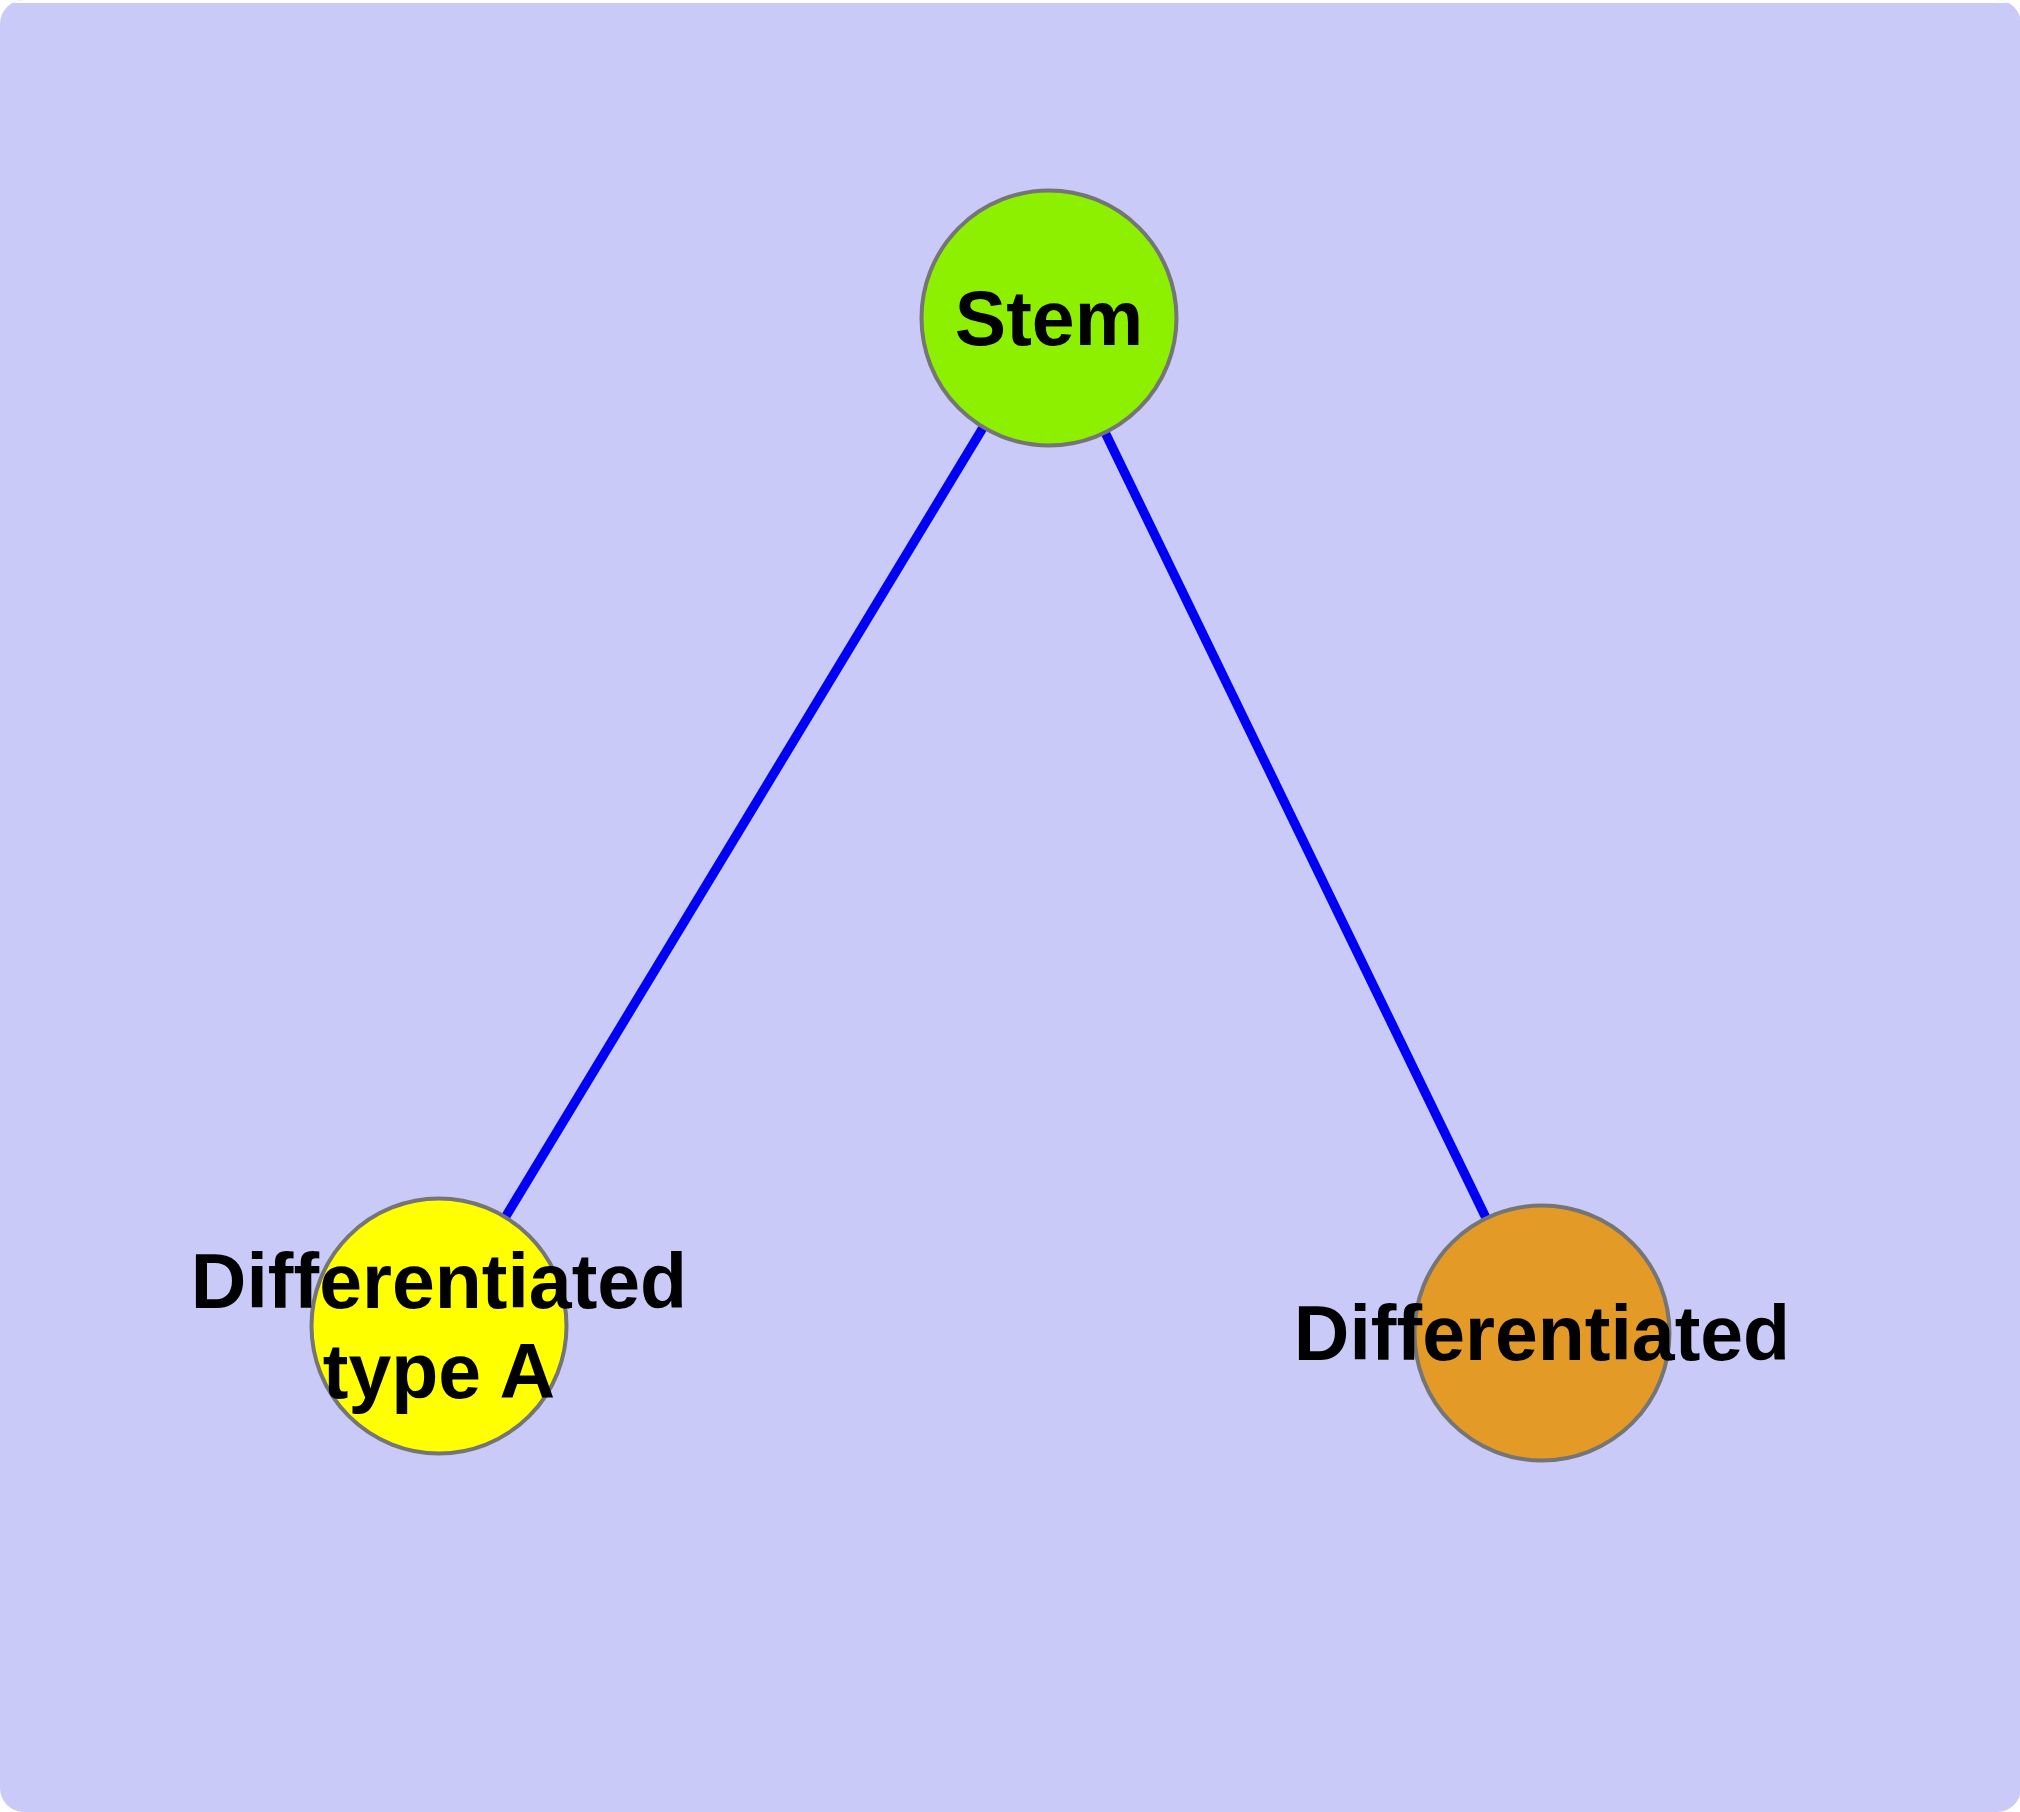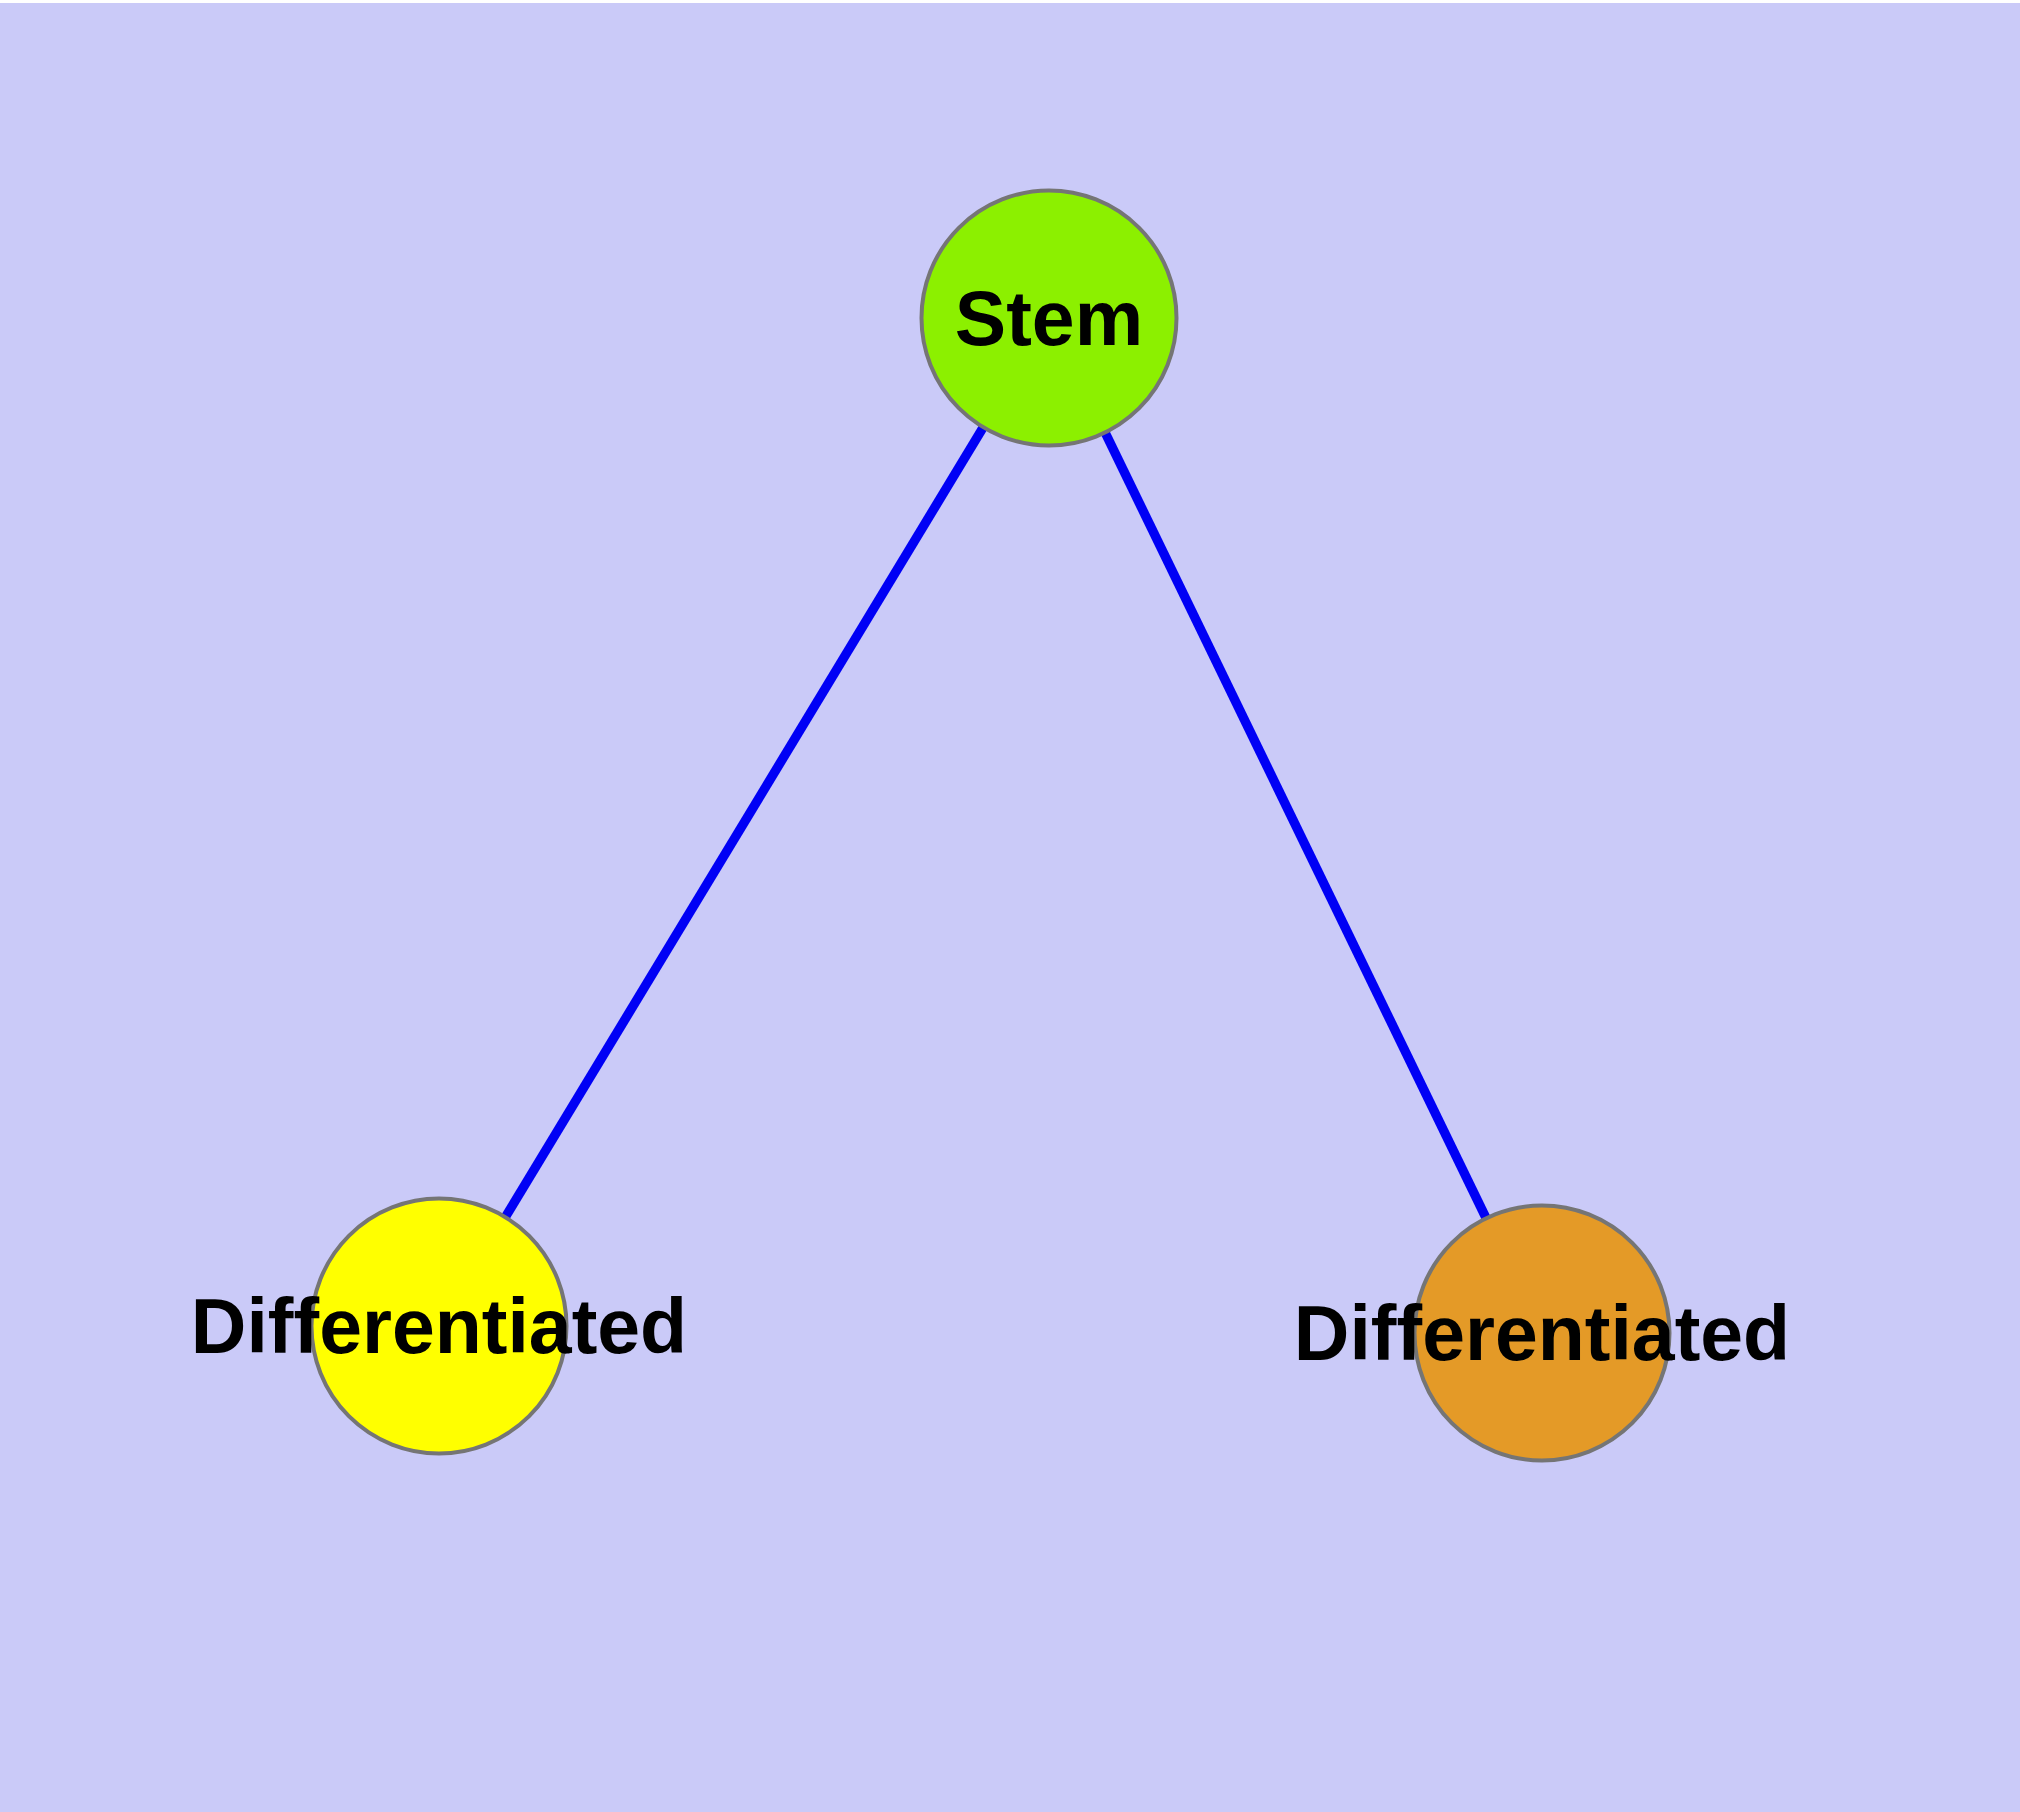--- a/index.html
+++ b/index.html
@@ -45,37 +45,38 @@
     white-space: nowrap;
     z-index: 3;
   }
   .node-label .line {
     display: block;
   }
 </style>
 </head>
 <body>
 
-<div class="stage" style="width: 2021px; height: 1812px; background: rgb(202, 202, 248);">
+<div class="stage" style="width: 2021px; height: 1812px; background: rgb(202, 202, 248); border-radius: 24px;">
 
   <svg class="edges-layer" width="2021" height="1812" viewBox="0 0 2384 2138">
     <line x1="1238" y1="375" x2="518" y2="1565" stroke="#0000F5" stroke-width="11"></line>
     <line x1="1238" y1="375" x2="1819" y2="1573" stroke="#0000F5" stroke-width="11"></line>
   </svg>
 
   <div class="node-circle" style="left: 1049px; top: 318px; height: 259px; width: 259px; background: rgb(140, 240, 0); border-color: rgb(117, 117, 117); border-width: 4.2px;"></div>
   <div class="node-circle" style="left: 439px; top: 1326px; height: 259px; width: 259px; background: rgb(255, 255, 0); border-color: rgb(117, 117, 117); border-width: 4.2px;"></div>
   <div class="node-circle" style="left: 1542px; top: 1333px; height: 259px; width: 259px; background: rgb(228, 154, 39); border-color: rgb(117, 117, 117); border-width: 4.2px;"></div>
 
   <div class="node-label" style="left: 1049px; top: 318px; color: rgb(0, 0, 0);">
     <span class="line">Stem</span>
   </div>
 
   <div class="node-label" style="left: 439px; top: 1326px; color: rgb(0, 0, 0);">
     <span class="line">Differentiated</span>
+    <span class="line">type A</span>
   </div>
 
   <div class="node-label" style="left: 1542px; top: 1333px; color: rgb(0, 0, 0);">
     <span class="line">Differentiated</span>
   </div>
 
   <div class="top-strip" style="background: rgb(255, 255, 255); height: 3.4px;"></div>
 
 </div>
 

